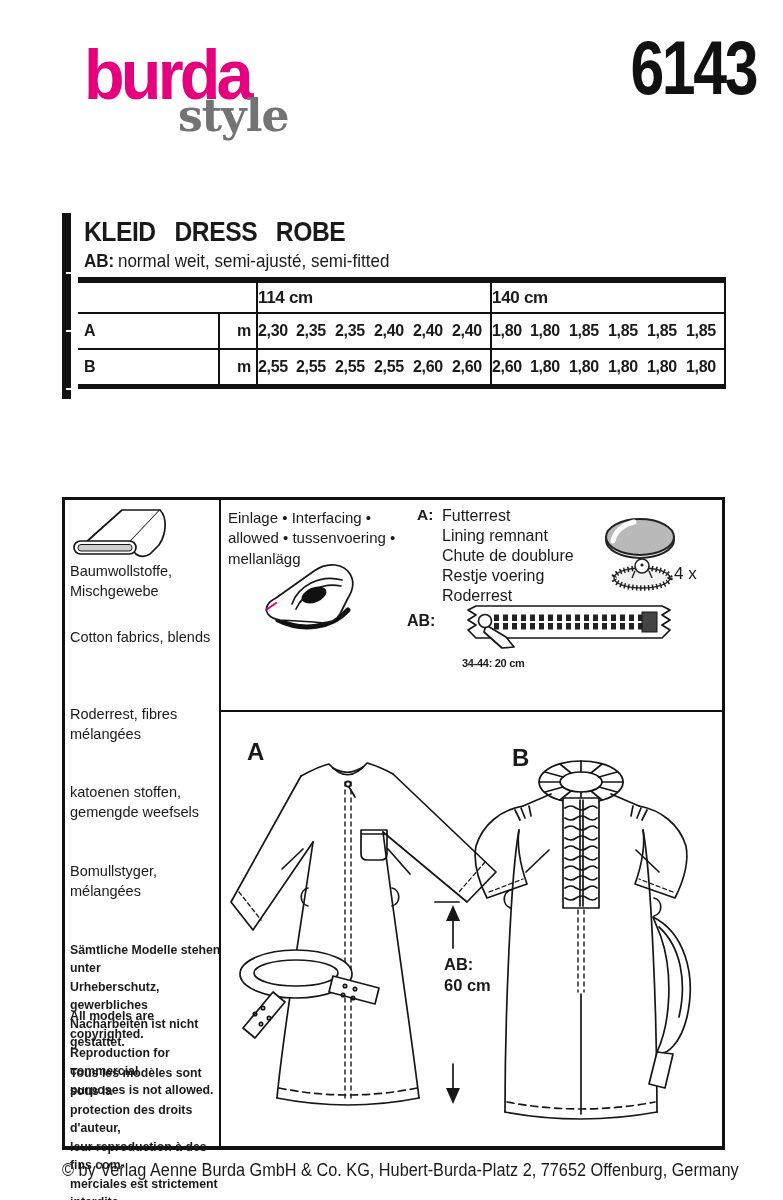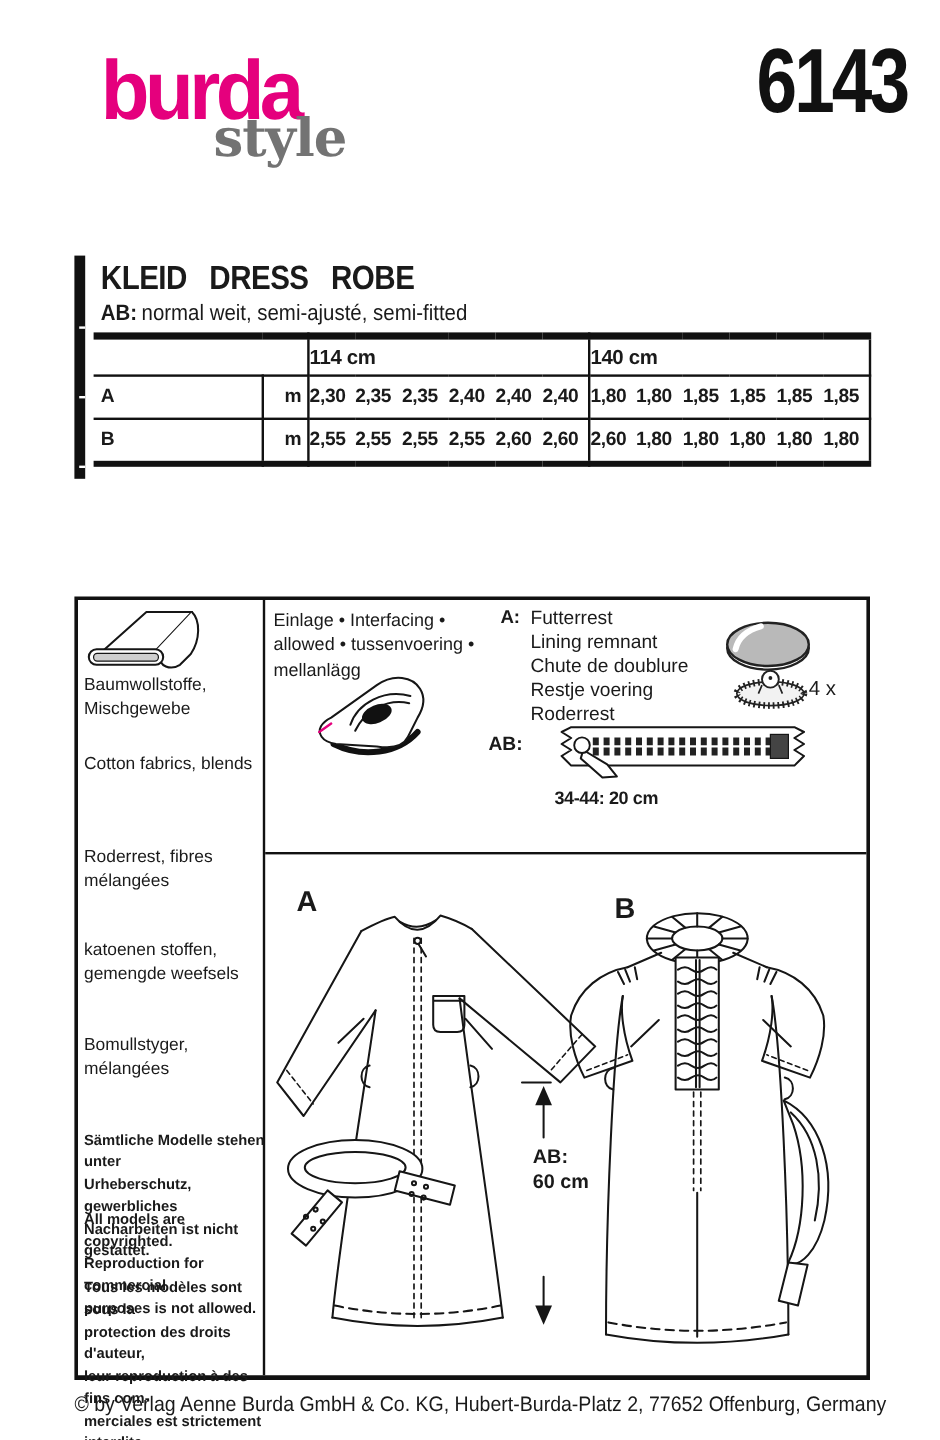--- a/index.html
+++ b/index.html
@@ -49,21 +49,21 @@
   .h-divider{left:221px;top:710px;width:501px;height:2px;background:#111}
 
   .fabrics-text{left:70px;width:150px;font-size:14.5px;line-height:1.35}
   .copy-text{left:70px;width:152px;font-size:12.3px;font-weight:bold;line-height:1.5}
 
   .interfacing-text{left:228px;top:508px;width:190px;font-size:15px;line-height:1.35}
   .lining-label{left:417px;top:506px;font-size:15.5px;font-weight:bold}
   .lining-text{left:442px;top:506px;font-size:16px;line-height:1.25}
   .qty-label{left:674px;top:564px;font-size:17px;font-weight:normal}
   .zip-label{left:407px;top:612px;font-size:16px;font-weight:bold}
-  .zip-size{left:462px;top:657px;font-size:15px;font-weight:bold;letter-spacing:-.3px}
+  .zip-size{left:462px;top:657px;font-size:11px;font-weight:bold;letter-spacing:-.3px}
 
   .view-label{font-size:24px;font-weight:bold}
   .len-note{left:444px;top:954px;font-size:16.5px;font-weight:bold;line-height:1.3}
 
   .footer-line{left:62px;top:1160px;font-size:17.5px;transform:scaleX(.93);transform-origin:left top;white-space:nowrap}
 
   svg{display:block}
   .ln{stroke:#161616;stroke-width:1.7;fill:none;stroke-linejoin:round;stroke-linecap:round}
   .lnw{stroke:#161616;stroke-width:1.7;fill:#fff;stroke-linejoin:round;stroke-linecap:round}
   .dash{stroke-dasharray:7 5}

